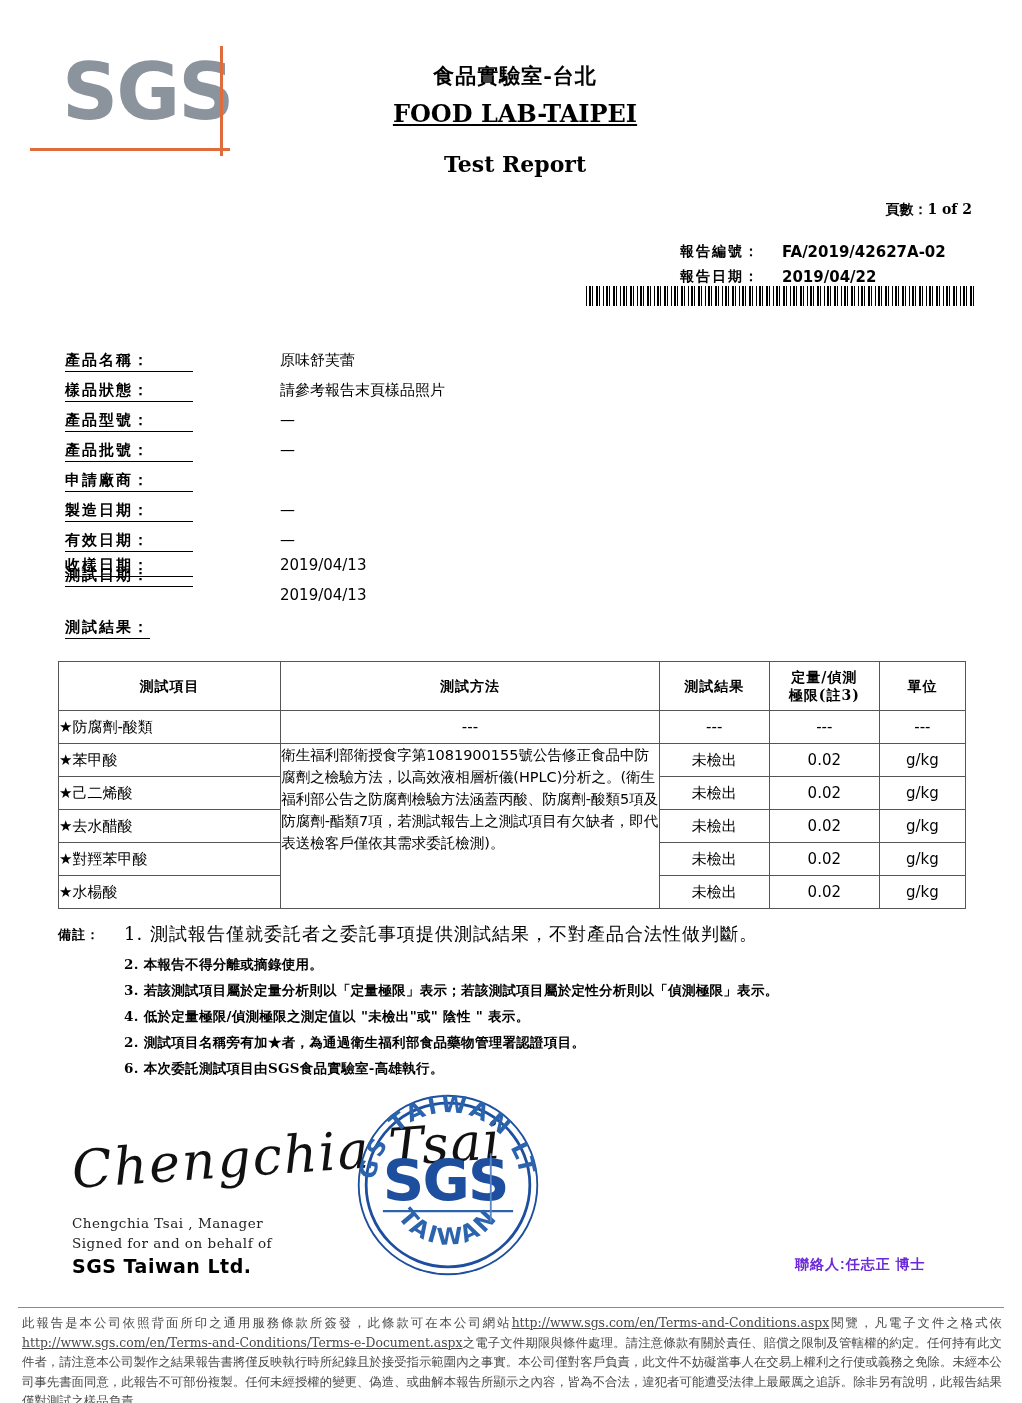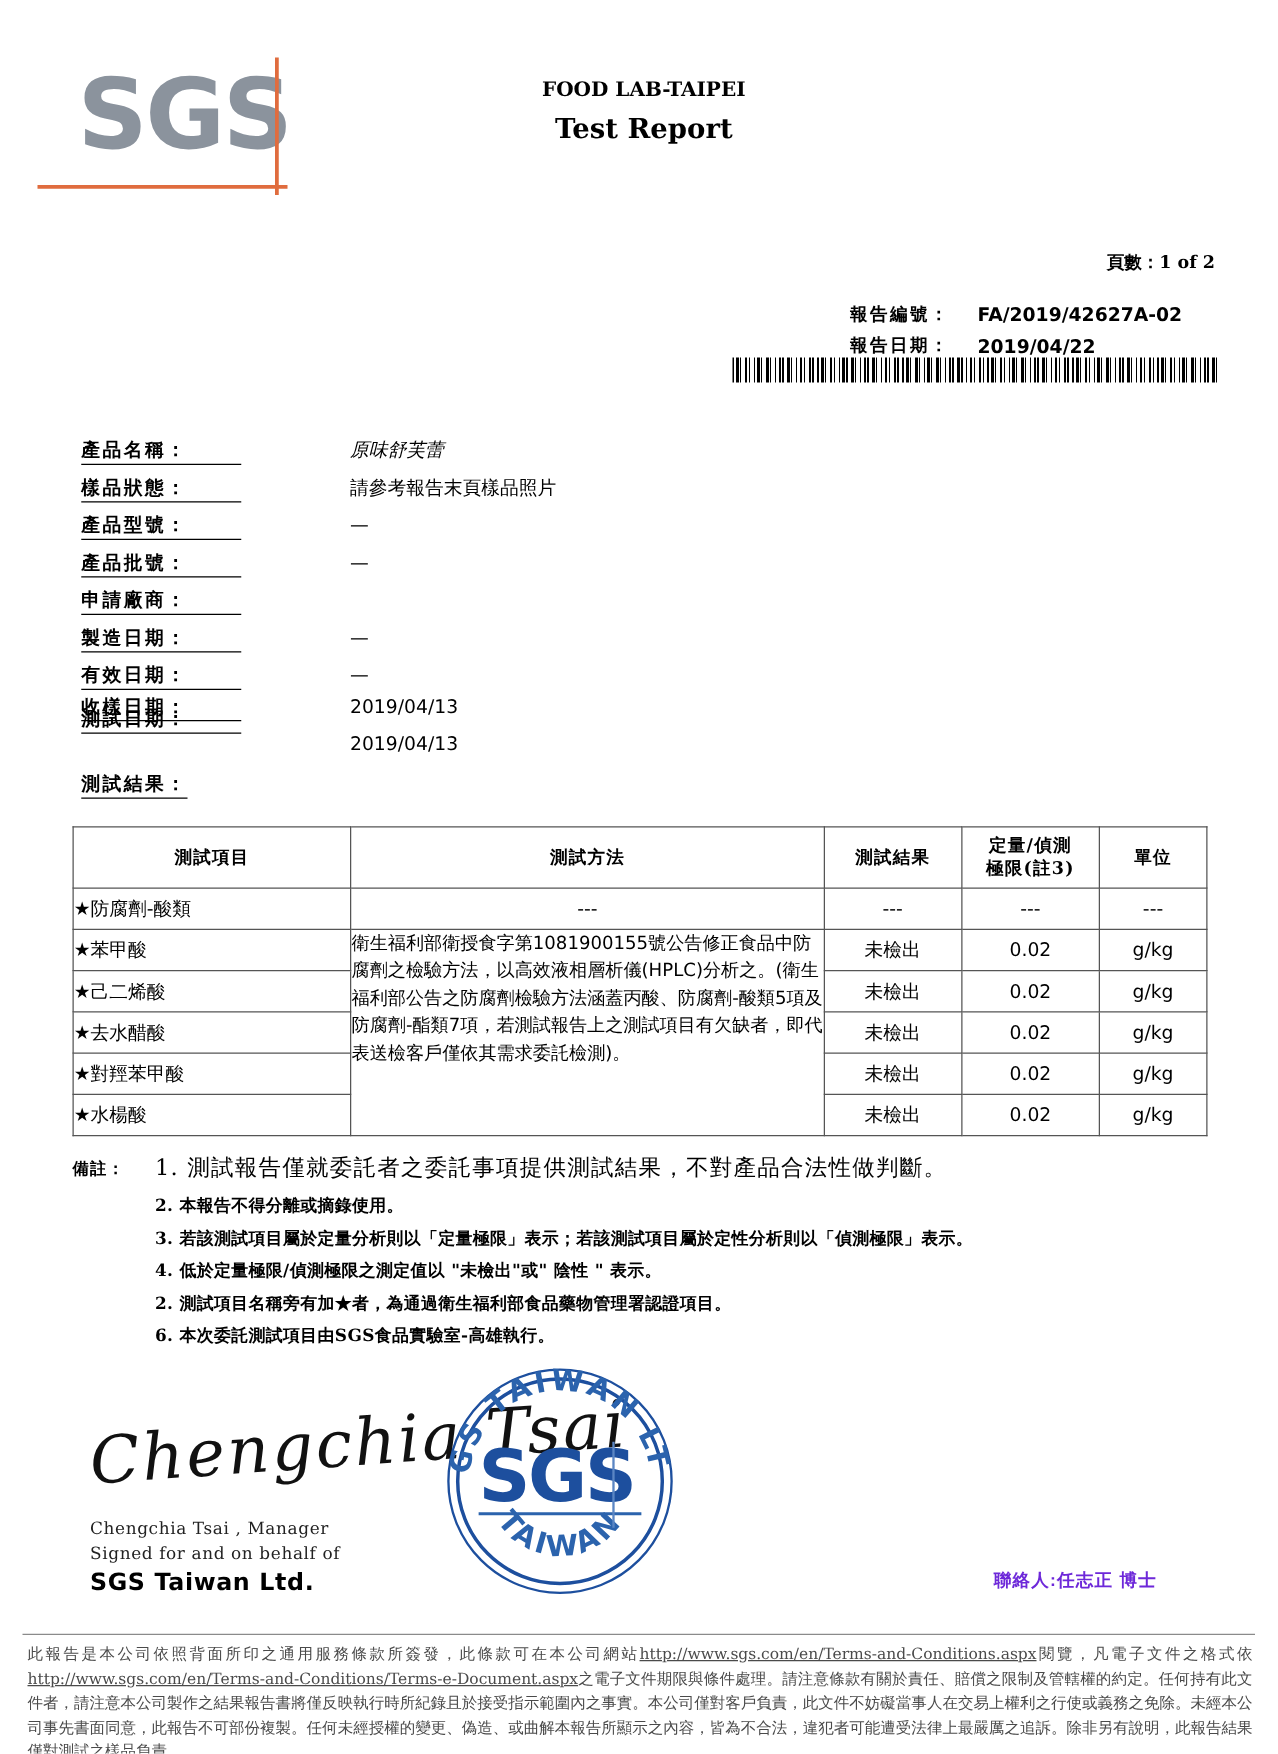--- a/index.html
+++ b/index.html
@@ -60,23 +60,24 @@
   .head-cn1 {
     font-family: "DejaVu Serif", "Liberation Serif", serif;
     font-weight: bold;
     font-size: 21px;
     letter-spacing: 1px;
     margin-bottom: 9px;
   }
   .head-en1 {
     font-family: "DejaVu Serif", "Liberation Serif", serif;
     font-weight: bold;
-    font-size: 16px;
+    font-size: 24px;
     letter-spacing: 0px;
-    margin-bottom: 9px;
+    margin-bottom: 23px;
+    text-decoration: underline;
   }
   .head-cn2 {
     font-family: "DejaVu Serif", "Liberation Serif", serif;
     font-weight: bold;
     font-size: 21px;
     letter-spacing: 7px;
     margin-bottom: 8px;
   }
   .head-en2 {
     font-family: "DejaVu Serif", "Liberation Serif", serif;
@@ -339,36 +340,37 @@
 </head>
 <body>
 
 <div id="page">
 
   <div class="sgs-logo">SGS</div>
   <div class="logo-vline"></div>
   <div class="logo-hline"></div>
 
   <div class="head-block">
+    <div class="head-cn1">食品實驗室-台北</div>
     <div class="head-en1">FOOD LAB-TAIPEI</div>
     <div class="head-en2">Test Report</div>
   </div>
 
   <div class="page-no">頁數：1 of 2</div>
 
   <div class="meta-label" style="left:620px; top:243px;">報告編號：</div>
   <div class="meta-value" style="left:782px; top:243px;">FA/2019/42627A-02</div>
   <div class="meta-label" style="left:620px; top:268px;">報告日期：</div>
   <div class="meta-value" style="left:782px; top:268px;">2019/04/22</div>
 
   <div class="barcode"></div>
 
 
   <div class="info-label" style="top:351px;">產品名稱：</div>
-  <div class="info-value" style="top:351px;font-style:italic;">原味舒芙蕾</div>
+  <div class="info-value" style="top:351px;">原味舒芙蕾</div>
 
   <div class="info-label" style="top:381px;">樣品狀態：</div>
   <div class="info-value" style="top:381px;">請參考報告末頁樣品照片</div>
 
   <div class="info-label" style="top:411px;">產品型號：</div>
   <div class="info-value" style="top:411px;">—</div>
 
   <div class="info-label" style="top:441px;">產品批號：</div>
   <div class="info-value" style="top:441px;">—</div>
 

